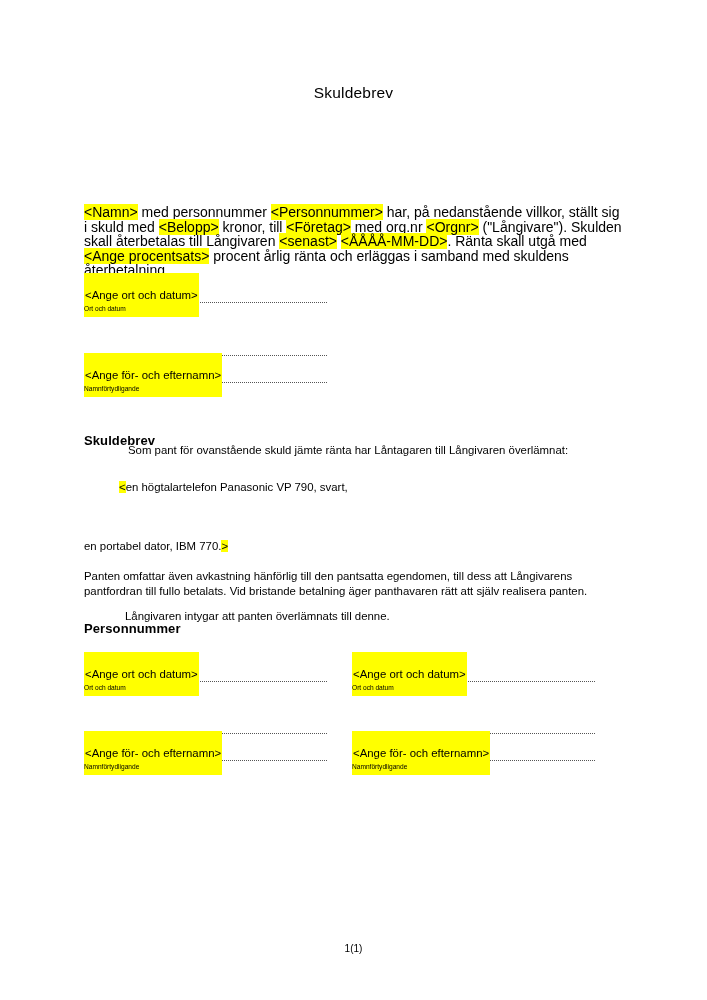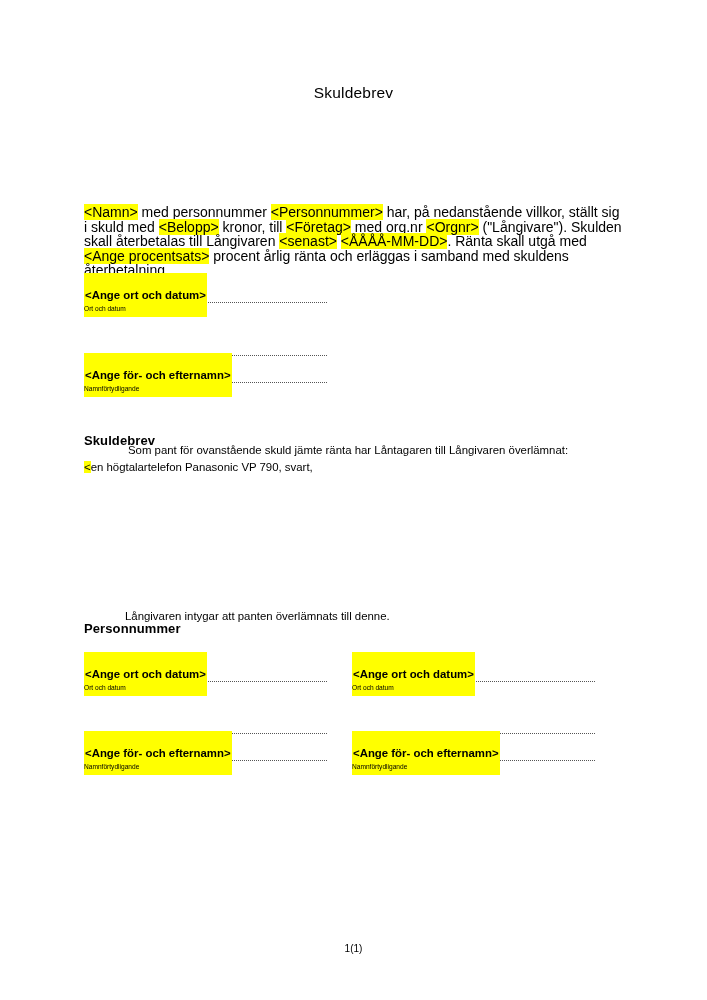--- a/index.html
+++ b/index.html
@@ -60,21 +60,21 @@
     position: absolute;
     width: 243px;
   }
   .sigblock .ph {
     font-size: 11.4px;
     line-height: 13px;
     white-space: nowrap;
     display: block;
     height: 13px;
   }
-  .sigblock .ph span.hl { padding: 16px 1px; font-weight: bold; }
+  .sigblock .ph span.hl { padding: 16px 1px; }
   .dotline {
     border-top: 1px dotted #555555;
     height: 0;
     width: 100%;
     margin: 0;
     display: block;
   }
   .caption {
     font-size: 6.6px;
     line-height: 9px;
@@ -139,24 +139,26 @@
     <span class="dotline"></span>
     <span class="caption">Namnteckning, Låntagaren</span>
     <span class="ph" style="padding-top:3px;"><span class="hl">&lt;Ange för- och efternamn&gt;</span></span>
     <span class="dotline"></span>
     <span class="caption">Namnförtydligande</span>
   </div>
 
   <div class="h2" style="top:433px;">Skuldebrev</div>
   <div class="para" style="top:443px;margin-left:44px;">Som pant för ovanstående skuld jämte ränta har Låntagaren till Långivaren överlämnat:</div>
 
-  <div class="pledge" style="top:460px;"><span class="hl">&lt;</span><span>en högtalartelefon Panasonic VP 790, svart,</span></div>
+  <div class="pledge" style="top:480px;margin-left:35px;"><span class="hl">&lt;</span><span>en högtalartelefon Panasonic VP 790, svart,</span></div>
 
 
+  <div class="pledge" style="top:539px;"><span>en portabel dator, IBM 770.</span><span class="hl">&gt;</span></div>
 
+  <div class="para" style="top:569px;">Panten omfattar även avkastning hänförlig till den pantsatta egendomen, till dess att Långivarens pantfordran till fullo betalats. Vid bristande betalning äger panthavaren rätt att själv realisera panten.</div>
 
   <div class="h2" style="top:621px;">Personnummer</div>
   <div class="para" style="top:609px;padding-left:41px;">Långivaren intygar att panten överlämnats till denne.</div>
 
   <div class="sigblock" style="left:84px; top:668px;">
     <span class="ph"><span class="hl">&lt;Ange ort och datum&gt;</span></span>
     <span class="dotline"></span>
     <span class="caption">Ort och datum</span>
   </div>
 

